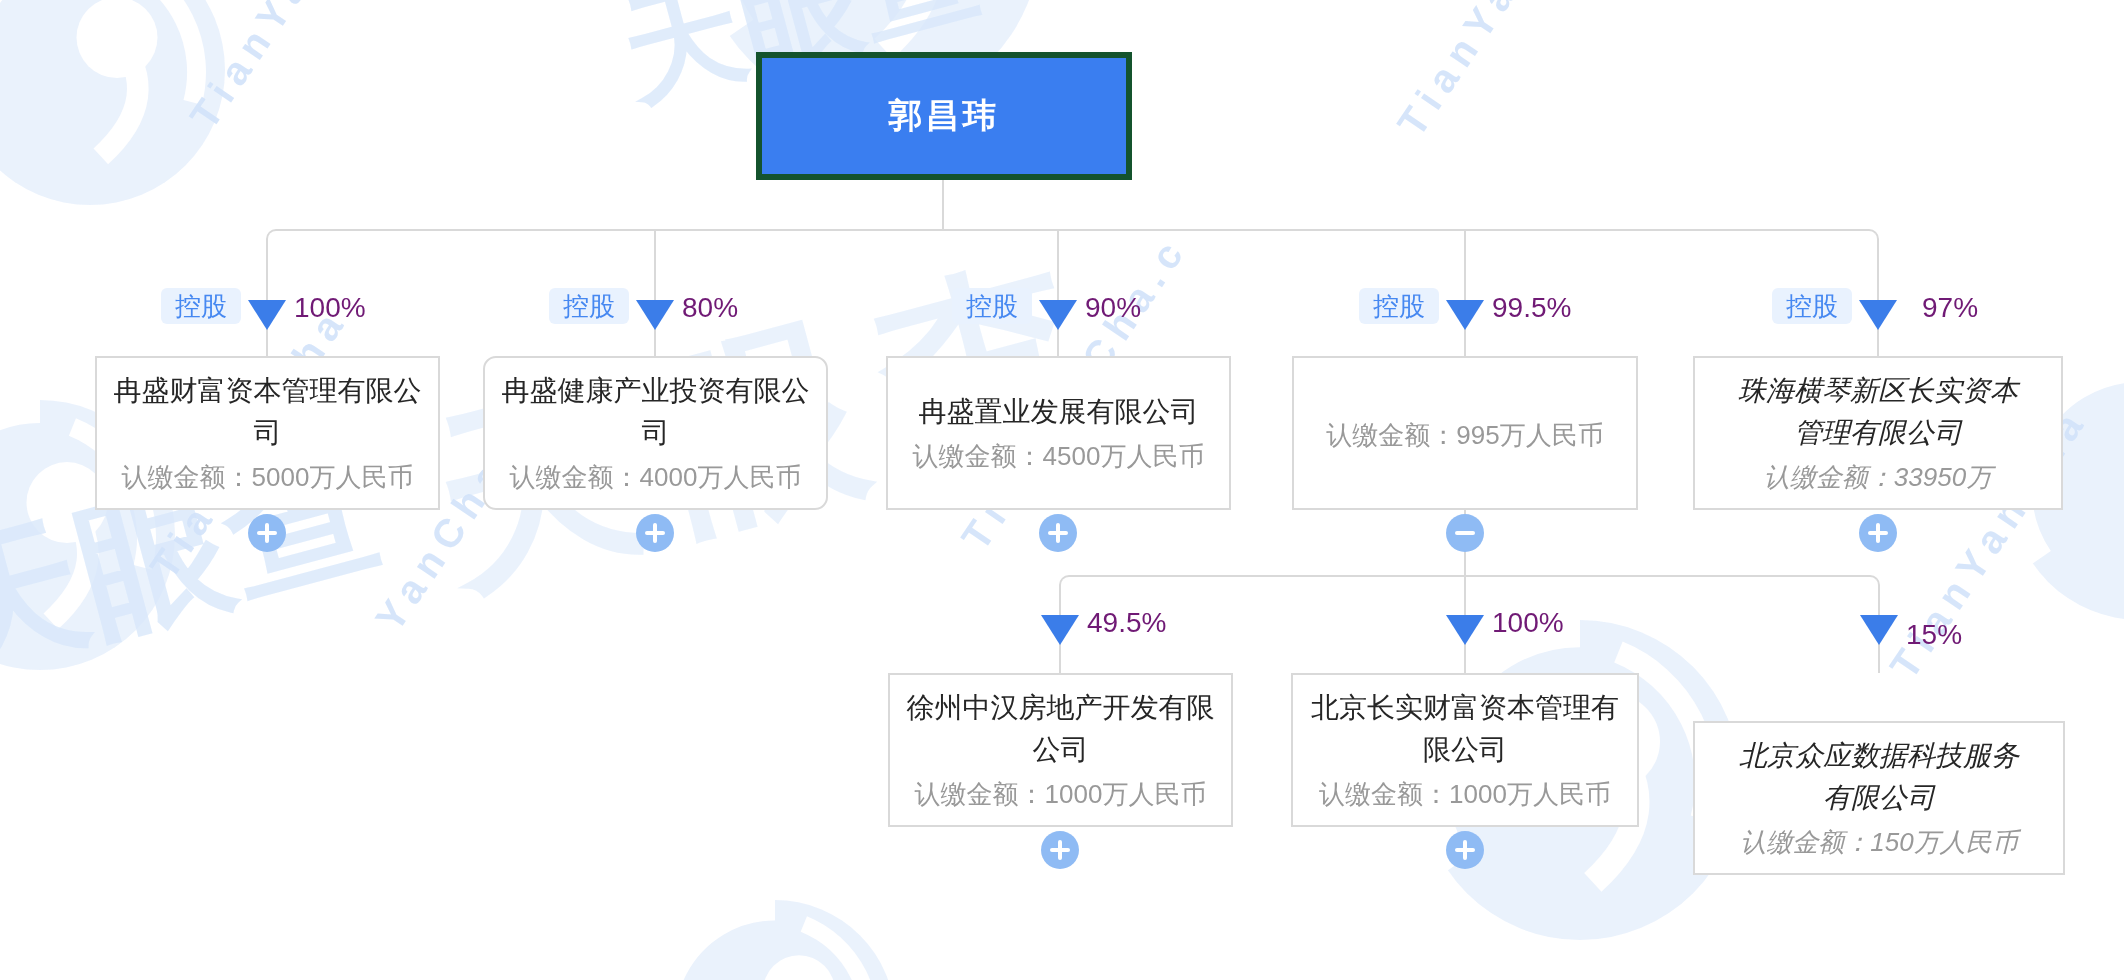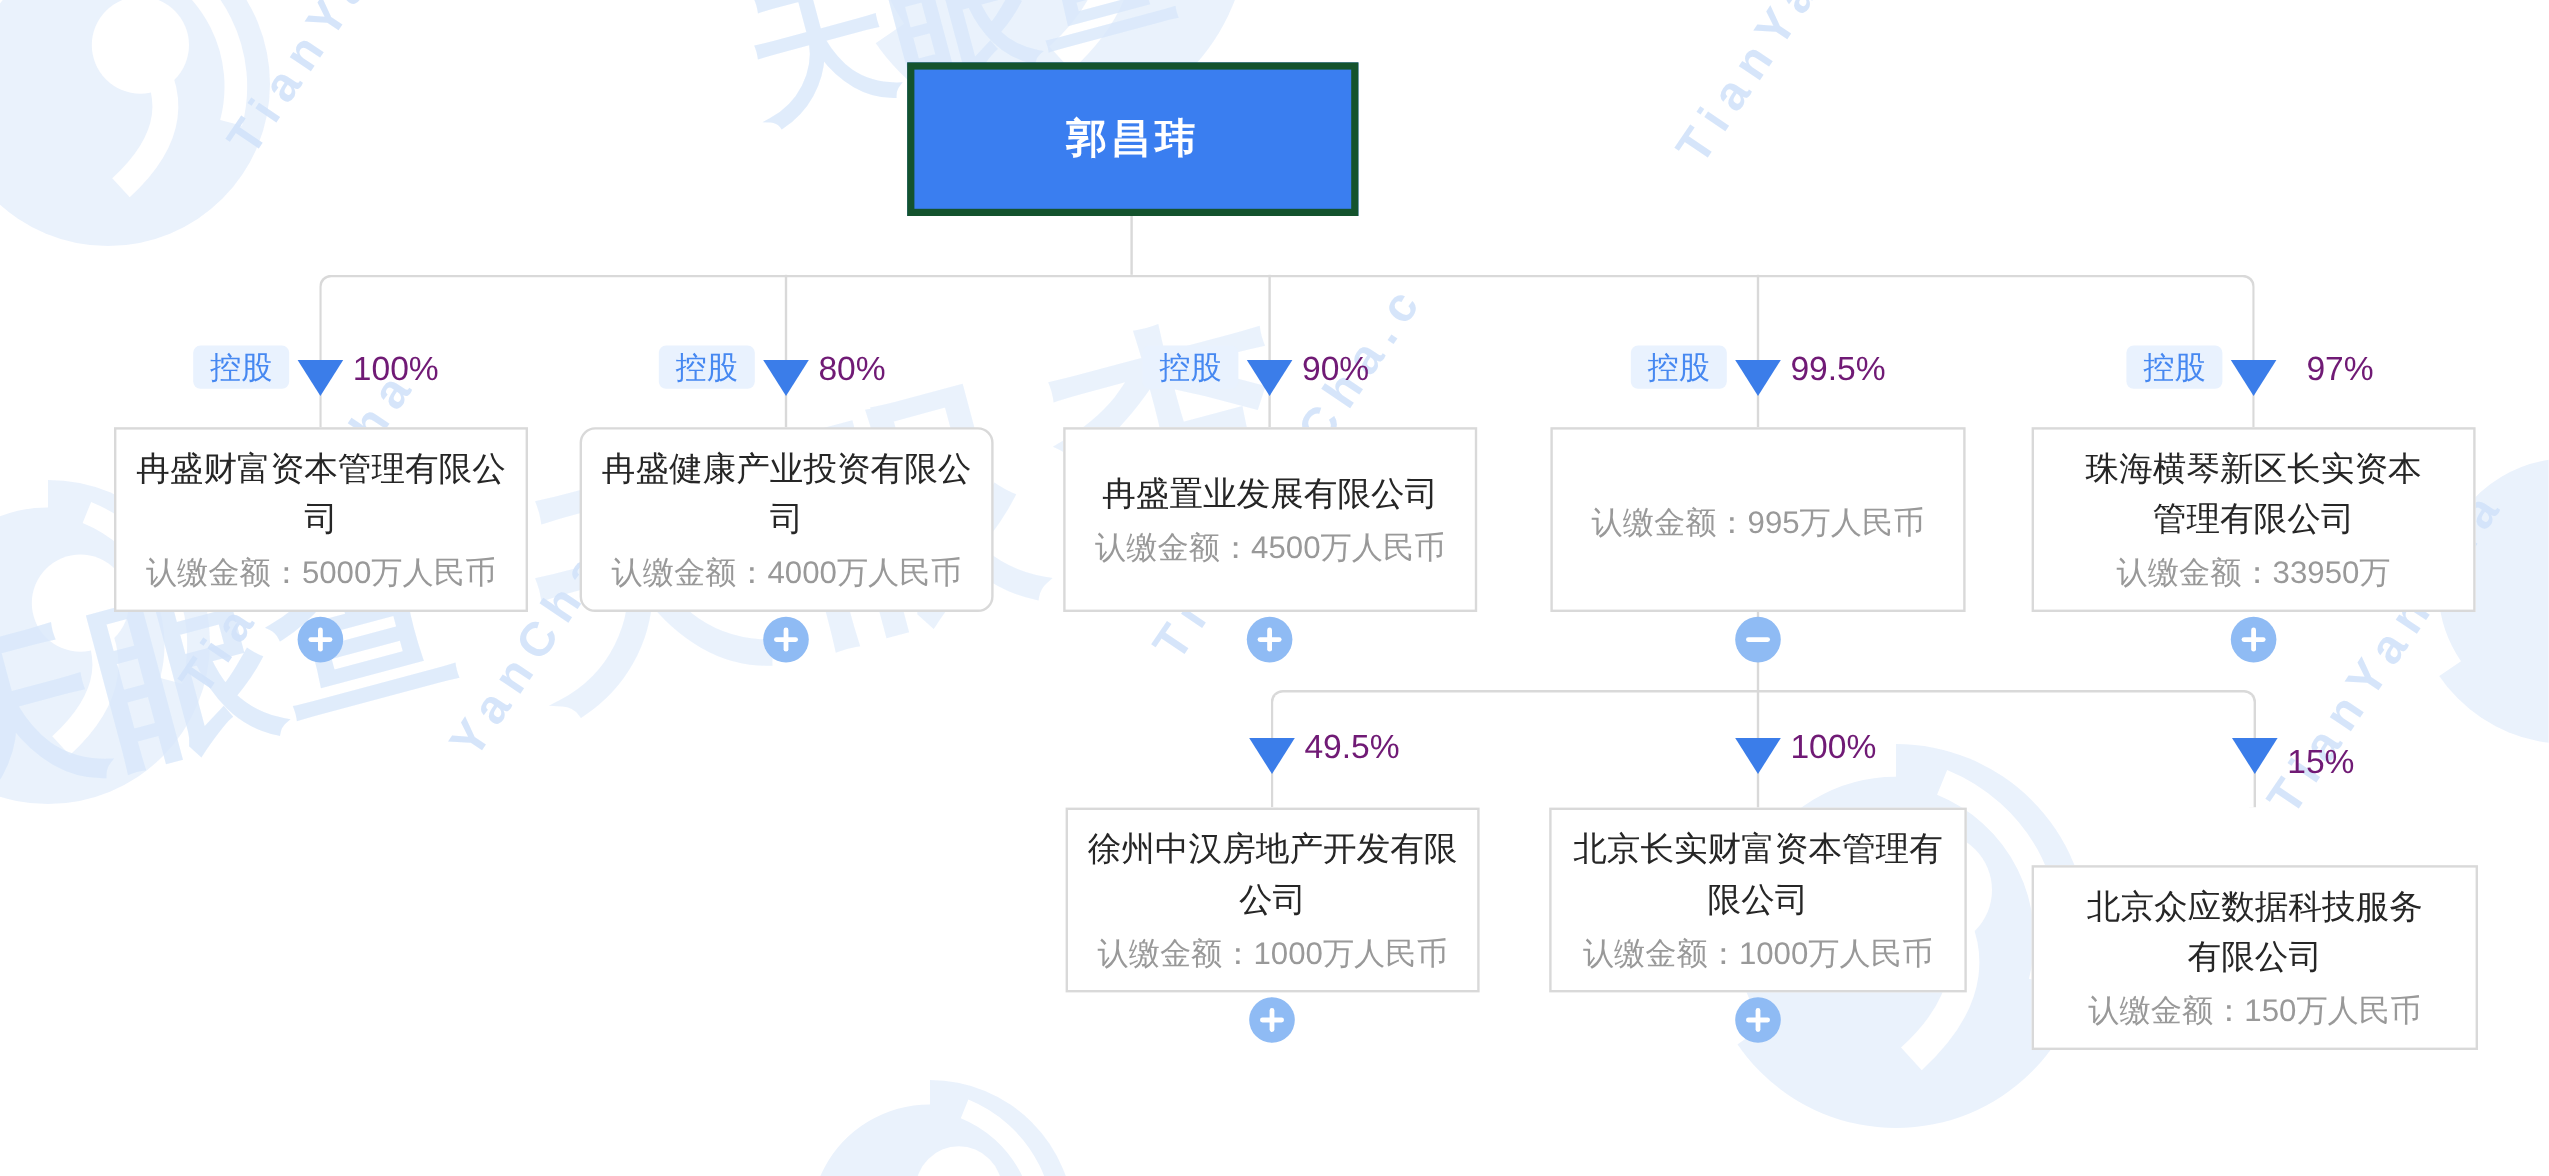--- a/index.html
+++ b/index.html
@@ -22,21 +22,21 @@
   .badge{position:absolute;z-index:2;background:#e9f2fe;color:#4688f1;font-size:26px;line-height:36px;
          padding:0 14px;border-radius:6px;transform:translateX(-100%);cursor:pointer;}
   .pct{position:absolute;z-index:2;color:#701a75;font-size:28px;line-height:34px;font-weight:400;}
   .tri{position:absolute;z-index:2;width:0;height:0;border-left:19px solid transparent;
        border-right:19px solid transparent;border-top:30px solid #3b7de9;}
 
   
   .node{position:absolute;z-index:3;background:#fff;border:2px solid #d9d9d9;box-sizing:border-box;
         display:flex;flex-direction:column;align-items:center;justify-content:center;
         text-align:center;padding:6px 14px;cursor:pointer;}
-  .node.widepad{padding:6px 36px;}
+  .node.widepad{padding:6px 36px;font-style:italic;}
   .node .name{font-size:28px;line-height:42px;color:#262626;}
   .node .amount{font-size:26px;line-height:38px;color:#999999;margin-top:4px;}
   .root-node{position:absolute;z-index:3;background:#3a7ef0;border:6px solid #14532d;box-sizing:border-box;
              display:flex;align-items:center;justify-content:center;cursor:pointer;}
   .root-node .rname{color:#ffffff;font-size:34px;font-weight:700;letter-spacing:3px;}
 
   
   .expander{position:absolute;z-index:4;width:38px;height:38px;border-radius:50%;
             background:#8fbbf4;cursor:pointer;}
   .expander::before{content:"";position:absolute;left:9px;top:17px;width:20px;height:4px;

